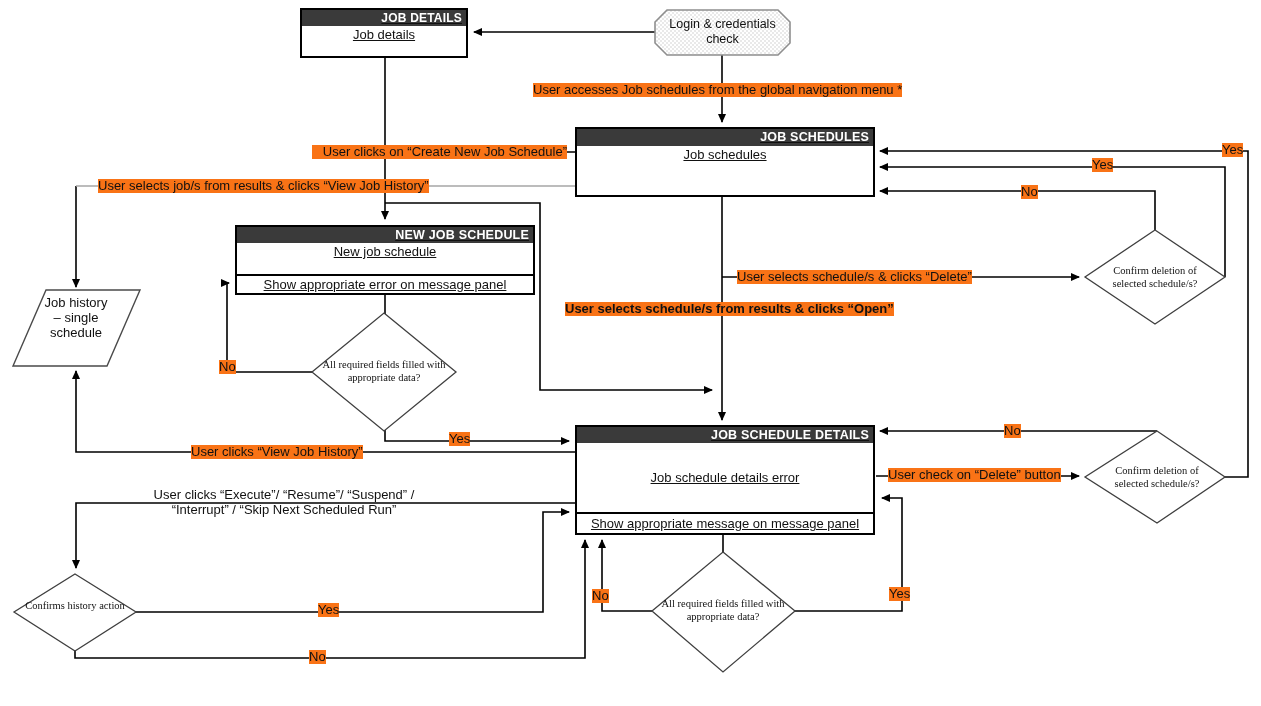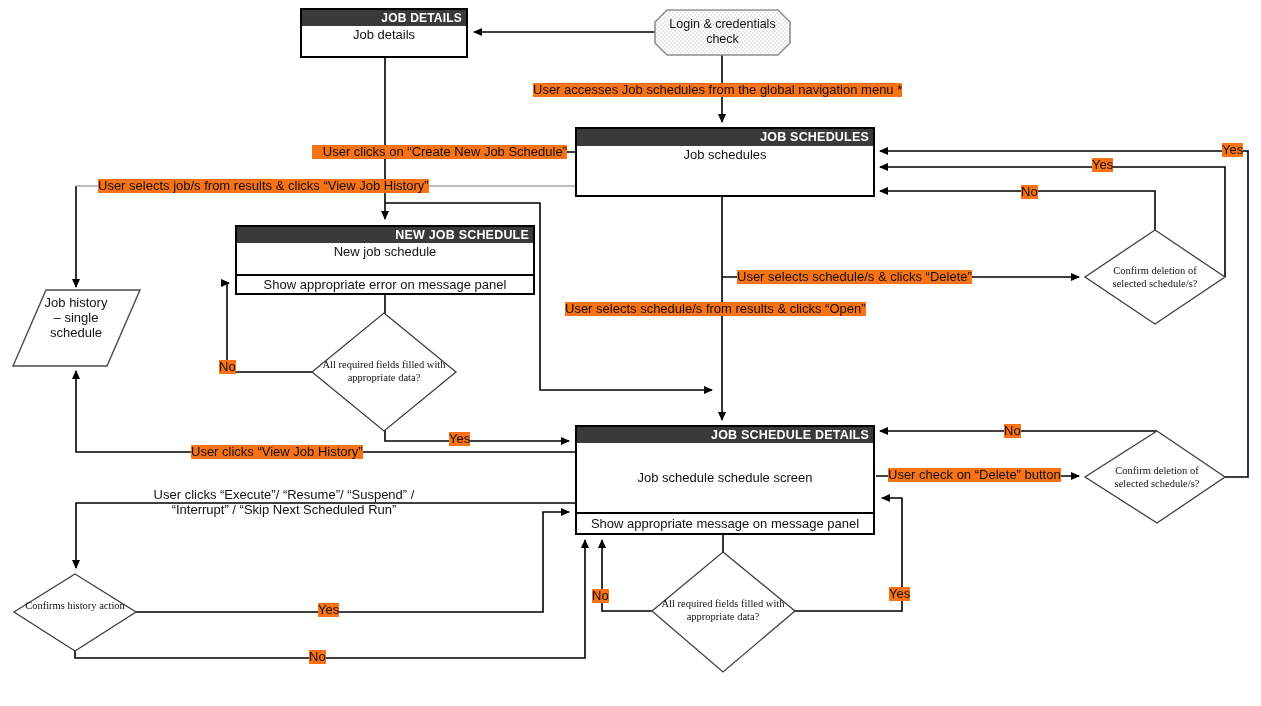--- a/index.html
+++ b/index.html
@@ -1,21 +1,21 @@
 <!DOCTYPE html>
 <html><head>
 <meta charset="utf-8">
 <style>
   html,body{margin:0;padding:0;background:#ffffff;}
   #canvas{
     position:relative;width:1261px;height:706px;background:#fff;overflow:hidden;
     font-family:"Liberation Sans","DejaVu Sans",sans-serif;color:#111;
   }
   #wires{position:absolute;left:0;top:0;width:1261px;height:706px;}
-  .screen{position:absolute;box-sizing:border-box;border:2px solid #000;background:#fff;}
+  .screen{position:absolute;box-sizing:border-box;border:2px solid #000;background:#fff;text-decoration:underline;}
   .screen .hdr{
     box-sizing:border-box;width:100%;background:#3a3a3a;color:#fff;
     font-weight:bold;font-size:12.5px;text-align:right;padding:1px 4px 0 0;letter-spacing:.2px;
   }
   .screen .body{box-sizing:border-box;width:100%;font-size:13px;text-align:center;padding-top:1px;}
   .screen .body.vcenter{display:flex;align-items:center;justify-content:center;padding-top:0;}
   .screen .subrow{
     box-sizing:border-box;width:100%;border-top:2px solid #000;font-size:13px;
     text-align:center;display:flex;align-items:center;justify-content:center;
   }
@@ -114,21 +114,21 @@
   </div>
 
   <div class="screen" style="left:235px;top:225px;width:300px;height:70px;">
     <div class="hdr" style="height:16px;">NEW JOB SCHEDULE</div>
     <div class="body" style="height:31px;">New job schedule</div>
     <div class="subrow" style="height:18px;">Show appropriate error on message panel</div>
   </div>
 
   <div class="screen" style="left:575px;top:425px;width:300px;height:110px;">
     <div class="hdr" style="height:16px;">JOB SCHEDULE DETAILS</div>
-    <div class="body vcenter" style="height:69px;">Job schedule schedule screen</div>
+    <div class="body vcenter" style="height:69px;">Job schedule details error</div>
     <div class="subrow" style="height:21px;">Show appropriate message on message panel</div>
   </div>
 
   <div class="ntext" style="left:660px;top:17px;width:125px;font-size:12.5px;">Login &amp; credentials check</div>
 
   <div class="ntext" style="left:44px;top:295px;width:64px;">Job history – single schedule</div>
 
   <div class="dtext" style="left:319px;top:358px;width:130px;">All required fields filled with appropriate data?</div>
   <div class="dtext" style="left:658px;top:597px;width:130px;">All required fields filled with appropriate data?</div>
   <div class="dtext" style="left:1100px;top:264px;width:110px;">Confirm deletion of selected schedule/s?</div>
@@ -136,21 +136,21 @@
   <div class="dtext" style="left:25px;top:599px;width:100px;">Confirms history action</div>
 
   <div class="lbl" style="left:533px;top:83px;">User accesses Job schedules from the global navigation menu *</div>
 
   <div class="lbl" style="left:312px;top:145px;width:255px;text-align:right;">User clicks on “Create New Job Schedule”</div>
 
   <div class="lbl" style="left:98px;top:179px;">User selects job/s from results &amp; clicks “View Job History”</div>
 
   <div class="lbl" style="left:737px;top:270px;">User selects schedule/s &amp; clicks “Delete”</div>
 
-  <div class="lbl" style="left:565px;top:302px;">User selects schedule/s from results &amp; clicks “Open”</div>
+  <div class="lbl" style="left:565px;top:302px;font-weight:bold;">User selects schedule/s from results &amp; clicks “Open”</div>
 
   <div class="lbl" style="left:191px;top:445px;">User clicks “View Job History”</div>
 
   <div class="lbl" style="left:888px;top:468px;">User check on “Delete” button</div>
 
   <div class="lbl wrap nobg" style="left:148px;top:487px;width:272px;">User clicks “Execute”/ “Resume”/ “Suspend” / “Interrupt” / “Skip Next Scheduled Run”</div>
 
   <div class="lbl" style="left:1222px;top:143px;">Yes</div>
   <div class="lbl" style="left:1092px;top:158px;">Yes</div>
   <div class="lbl" style="left:1021px;top:185px;">No</div>

